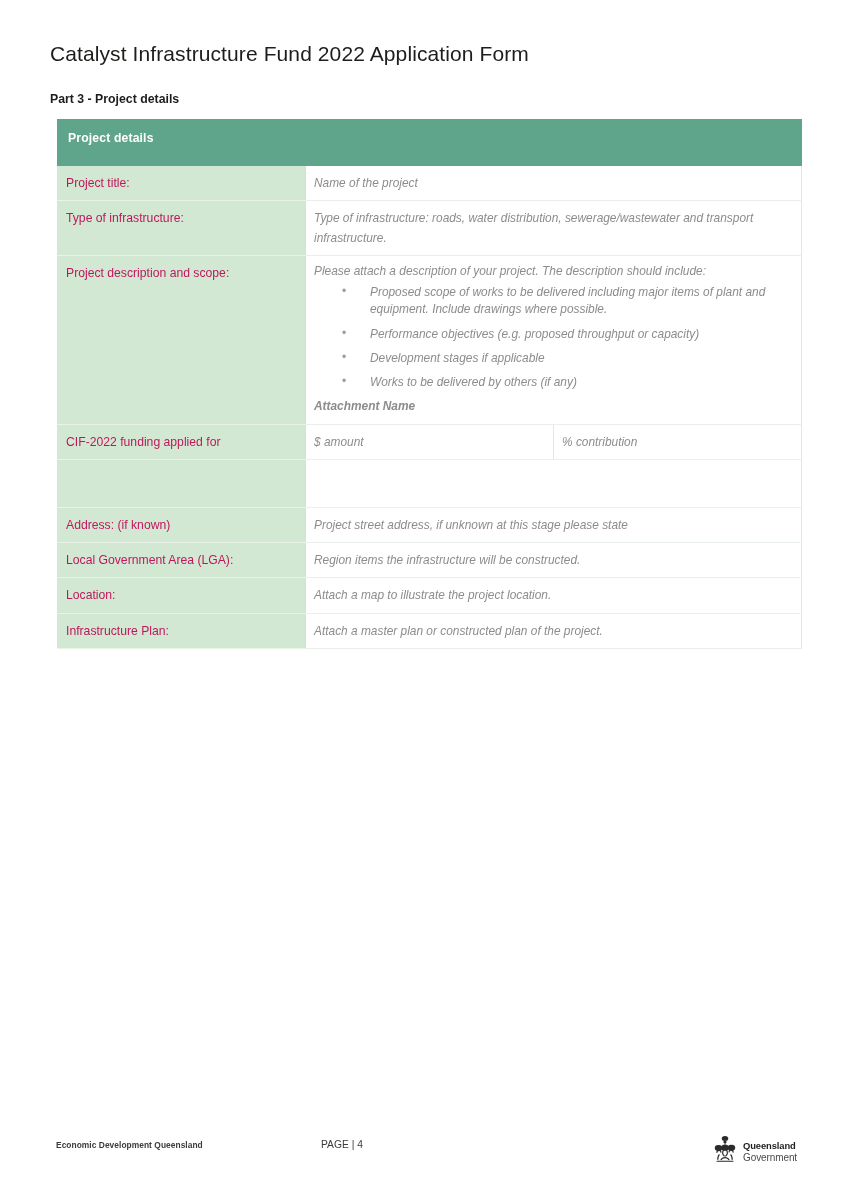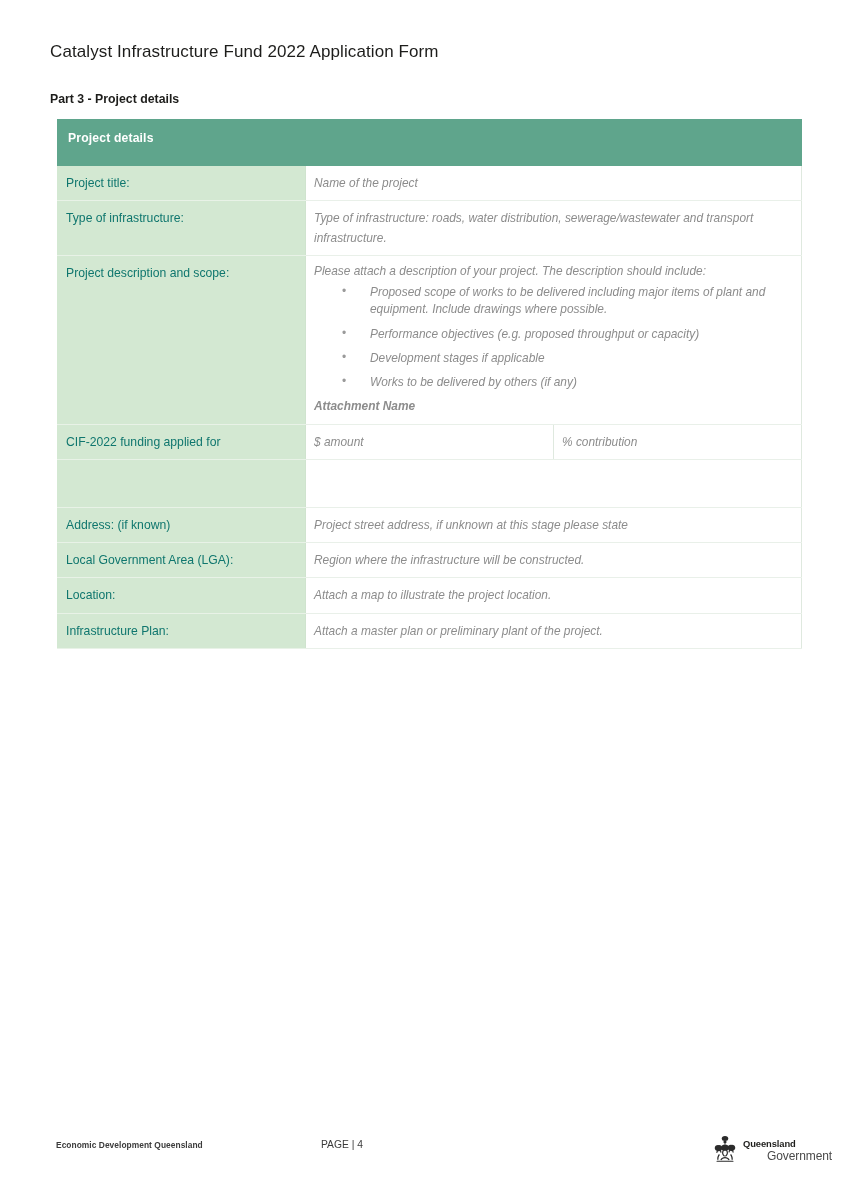--- a/index.html
+++ b/index.html
@@ -21,21 +21,21 @@
     left: 0; top: 0;
     width: 843px;
     height: 1193px;
   }
 
   
   .doc-title {
     position: absolute;
     left: 50px;
     top: 42px;
-    font-size: 17px;
+    font-size: 21px;
     font-weight: 400;
     letter-spacing: 0.1px;
     color: #1d1d1b;
     white-space: nowrap;
   }
 
   .section-heading {
     position: absolute;
     left: 50px;
     top: 92px;
@@ -84,21 +84,21 @@
     background: #ffffff;
     border-top: 1px solid #e9f0e9;
     border-bottom: 1px solid #e9f0e9;
     border-right: 1px solid #dfe9df;
     border-left: 1px solid #dfe9df;
     padding: 7px 11px 8px 8px;
   }
 
   .lbl {
     font-size: 12.2px;
-    color: #0f766e;
+    color: #be185d;
     line-height: 1.32;
   }
   .ph {
     font-size: 11.9px;
     font-style: italic;
     color: #8c8c8c;
     line-height: 1.45;
   }
 
   
@@ -171,25 +171,24 @@
     justify-content: center;
     line-height: 1.12;
   }
   .logo-words .l1 {
     font-size: 9.4px;
     font-weight: bold;
     color: #1d1d1b;
     letter-spacing: -0.1px;
   }
   .logo-words .l2 {
-    font-size: 12px;
+    font-size: 10px;
     font-weight: 400;
     color: #4a4a4a;
     letter-spacing: -0.1px;
-    margin-left: 24px;
   }
 </style>
 </head>
 <body>
 
 <div class="page">
 
   <div class="doc-title">Catalyst Infrastructure Fund 2022 Application Form</div>
   <div class="section-heading">Part 3 - Project details</div>
 
@@ -270,39 +269,39 @@
         <td class="value-cell" colspan="2">
           <span class="ph">Project street address, if unknown at this stage please state</span>
         </td>
       </tr>
 
       <tr>
         <td class="label-cell">
           <span class="lbl">Local Government Area (LGA):</span>
         </td>
         <td class="value-cell" colspan="2">
-          <span class="ph">Region where the infrastructure will be constructed.</span>
+          <span class="ph">Region items the infrastructure will be constructed.</span>
         </td>
       </tr>
 
       <tr>
         <td class="label-cell">
           <span class="lbl">Location:</span>
         </td>
         <td class="value-cell" colspan="2">
           <span class="ph">Attach a map to illustrate the project location.</span>
         </td>
       </tr>
 
       <tr>
         <td class="label-cell">
           <span class="lbl">Infrastructure Plan:</span>
         </td>
         <td class="value-cell" colspan="2">
-          <span class="ph">Attach a master plan or preliminary plant of the project.</span>
+          <span class="ph">Attach a master plan or constructed plan of the project.</span>
         </td>
       </tr>
 
     </tbody>
   </table>
 
   <div class="footer-left">Economic Development Queensland</div>
   <div class="footer-center">PAGE | 4</div>
 
   <div class="footer-logo">

